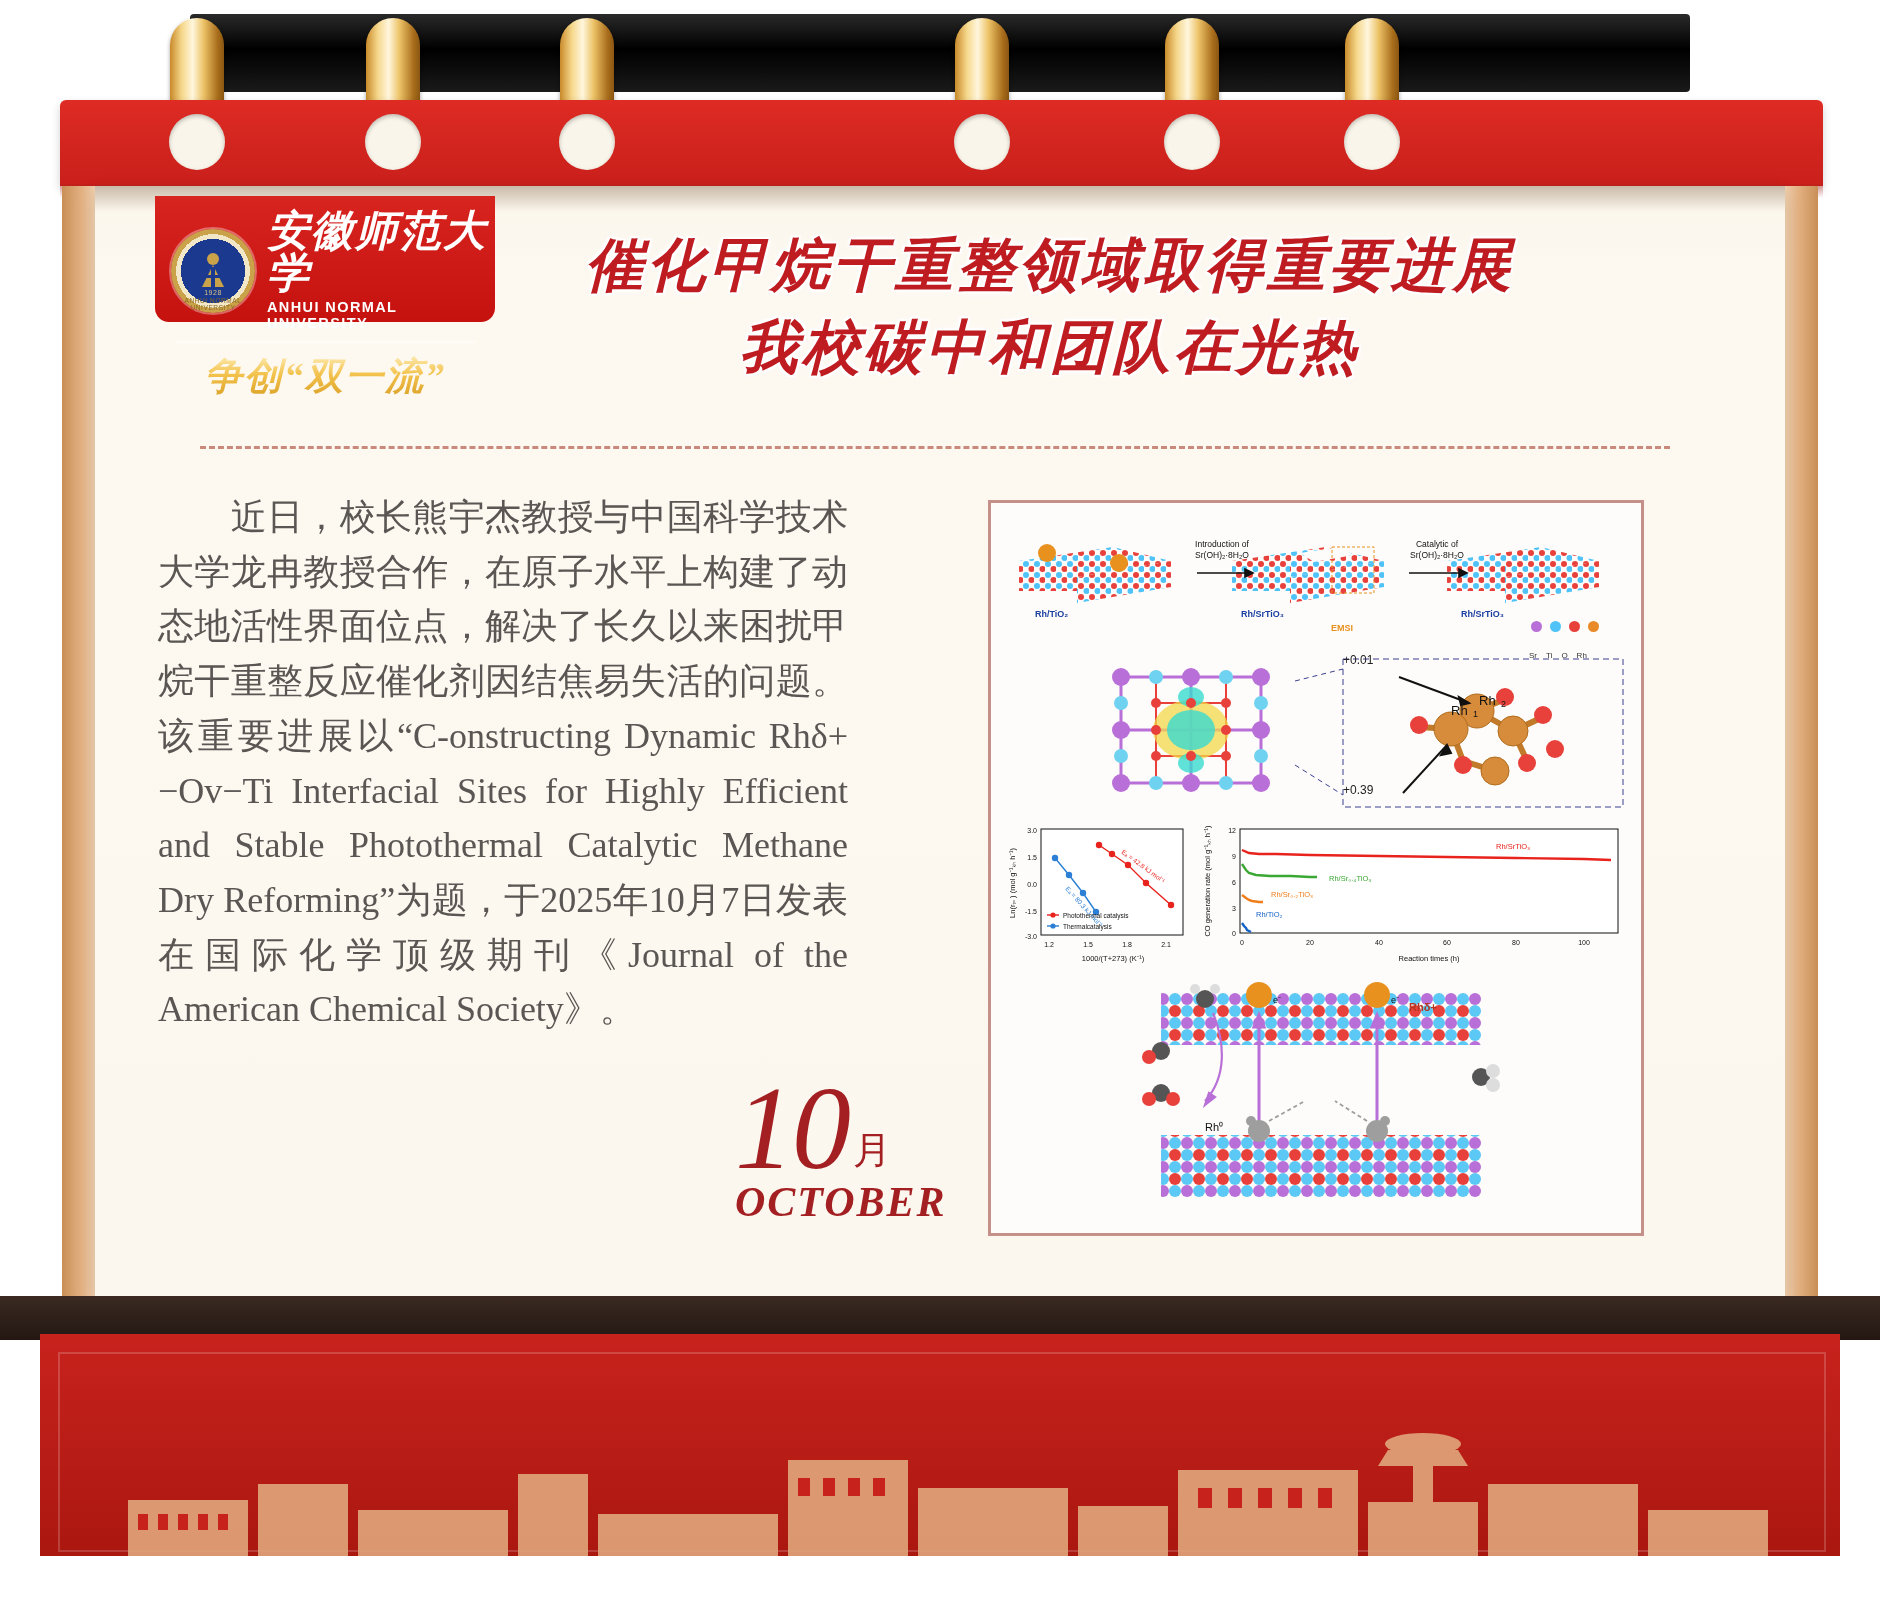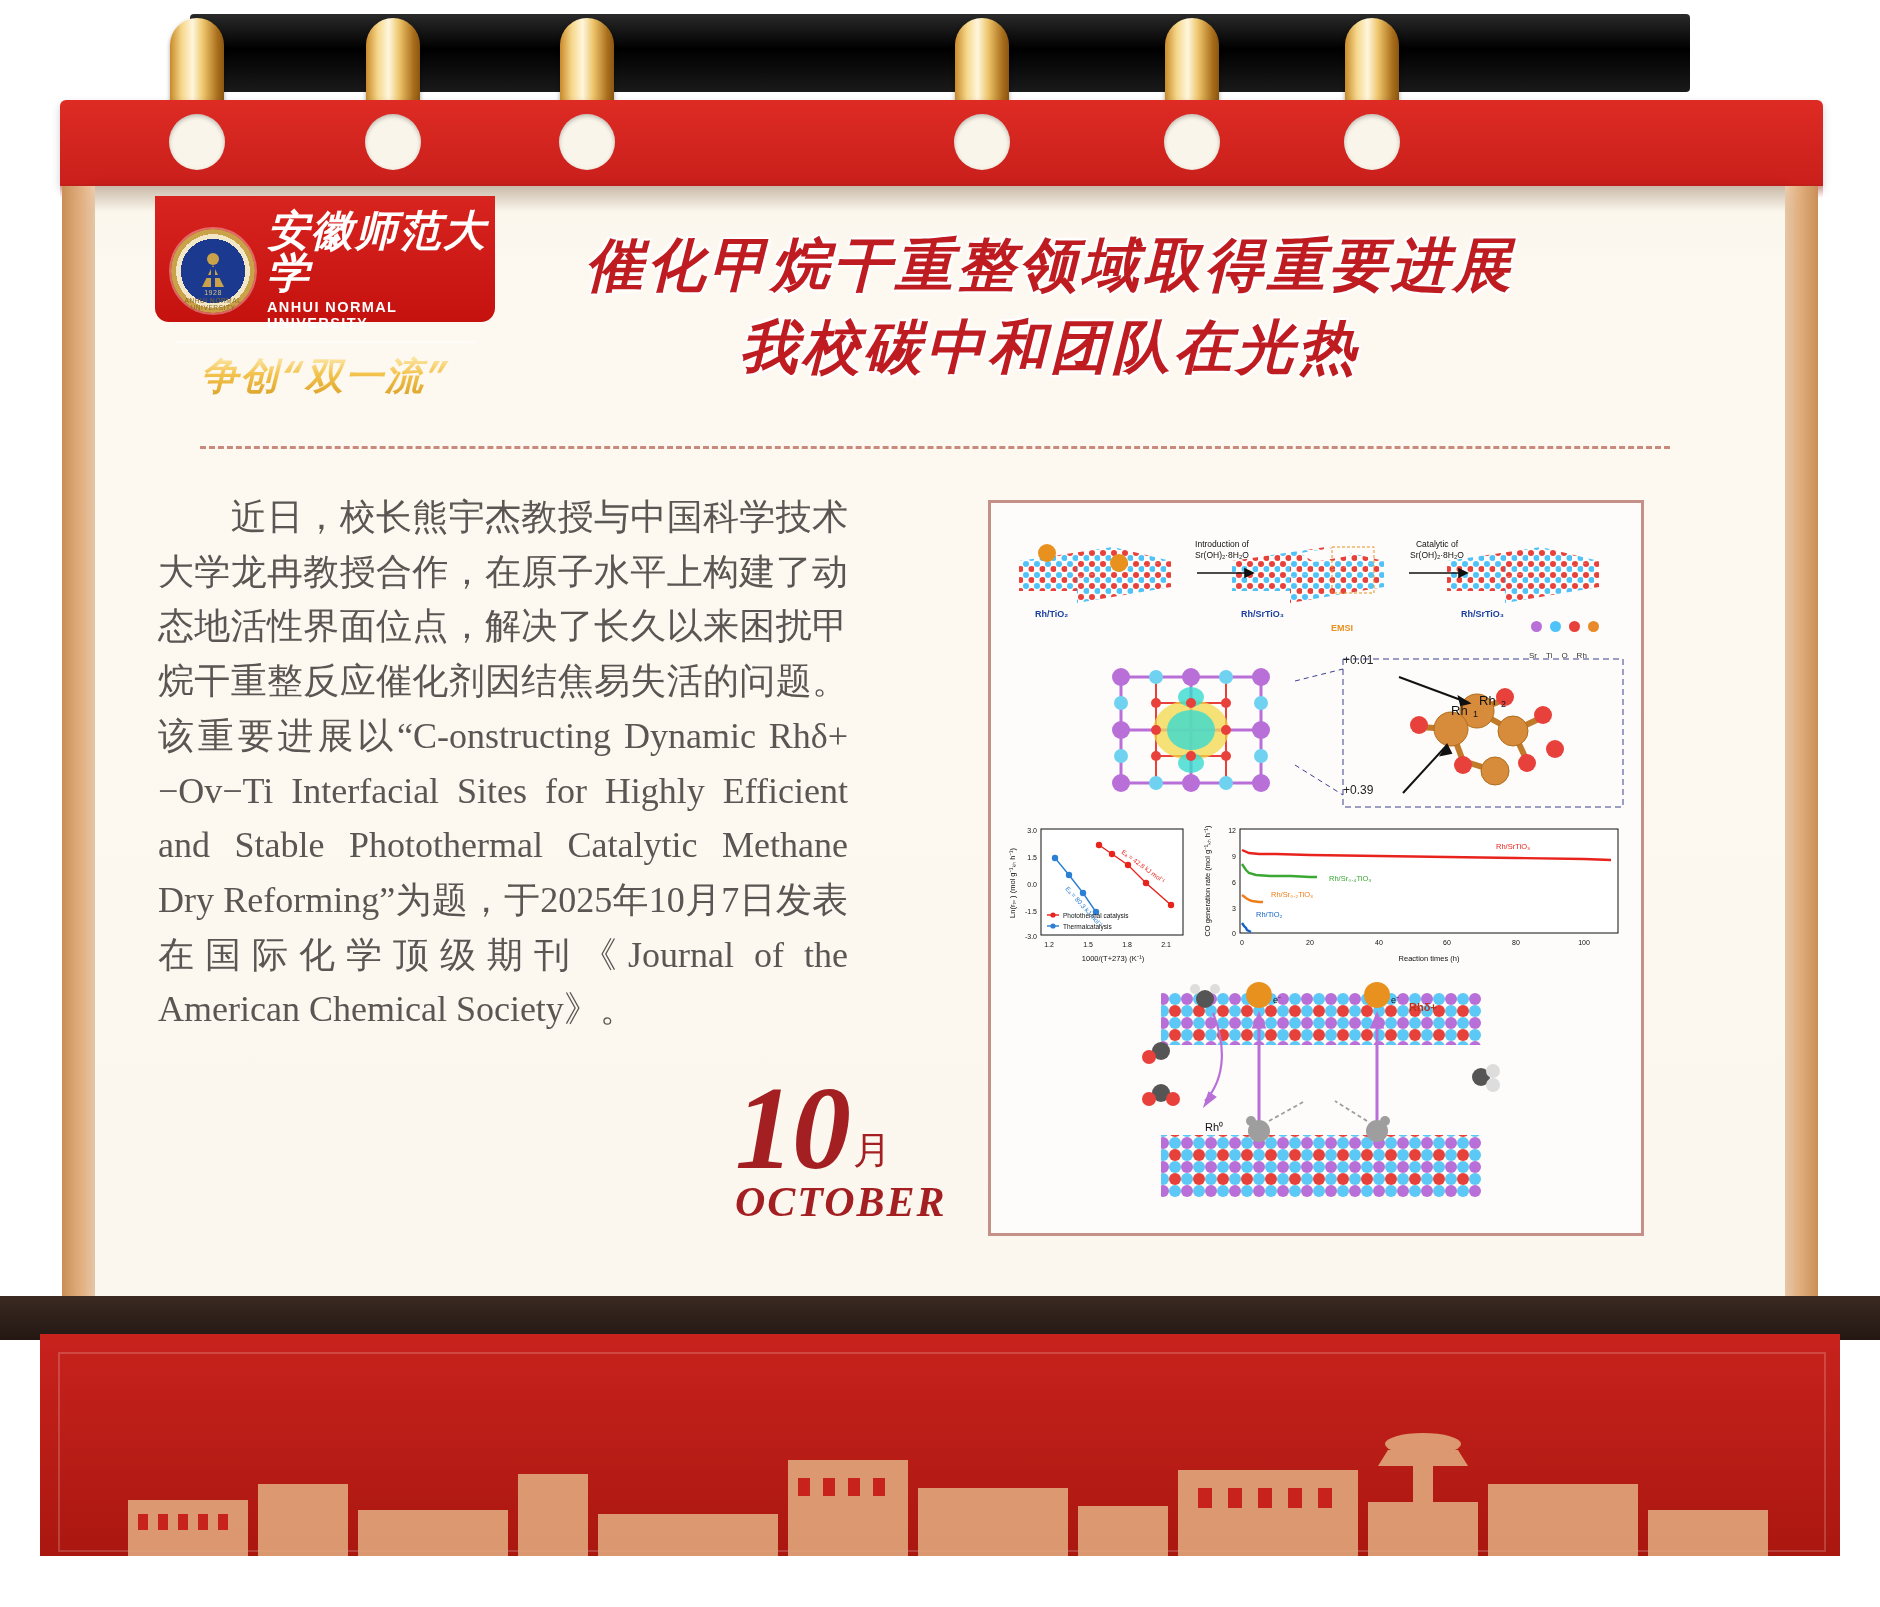--- a/index.html
+++ b/index.html
@@ -45,21 +45,21 @@
   .seal .fig{position:absolute;left:50%;top:50%;transform:translate(-50%,-50%);
      width:44px;height:44px;}
   .seal .yr{position:absolute;left:0;right:0;bottom:17px;text-align:center;
      font-size:7px;color:#d9c27a;letter-spacing:.5px;}
   .seal .arc{position:absolute;left:0;right:0;bottom:2px;text-align:center;
      font-size:6.5px;color:#8a6a22;letter-spacing:.6px;}
   .logo-cn{font-family:"Liberation Serif",serif;font-size:42px;color:#fff;
      font-weight:700;font-style:italic;letter-spacing:2px;line-height:1;}
   .logo-en{font-size:14.5px;color:#fff;font-weight:700;letter-spacing:1.4px;margin-top:5px;}
   .logo-div{height:2px;background:rgba(255,255,255,.55);margin:10px 20px 0 20px;}
-  .logo-slogan{text-align:center;margin-top:8px;font-family:Liberation Mono, monospace;
+  .logo-slogan{text-align:center;margin-top:8px;font-family:Liberation Serif, serif;
      font-size:38px;font-weight:700;font-style:italic;letter-spacing:2px;
      background:linear-gradient(#fff4c9,#f3c34e 45%,#d79b20);
      -webkit-background-clip:text;background-clip:text;color:transparent;}
 
   
   .headline{position:absolute;left:520px;top:225px;width:1060px;text-align:center;}
   .headline div{font-family:"Liberation Serif",serif;font-weight:700;font-style:italic;
      font-size:58px;line-height:1.42;color:#bf1c22;letter-spacing:4px;
      text-shadow:0 0 8px #fff,2px 2px 0 #fff,-2px 2px 0 #fff,2px -2px 0 #fff,-2px -2px 0 #fff;}
 
@@ -67,21 +67,21 @@
      border-top:3px dashed #c98a7d;}
 
   
   .article{position:absolute;left:158px;top:490px;width:690px;
      font-family:"Liberation Serif",serif;color:#595653;font-size:36px;line-height:1.52;
      text-align:justify;}
   .article p{margin:0;text-indent:0;}
 
   
   .month{position:absolute;left:735px;top:1075px;width:230px;text-align:left;}
-  .month .num{font-family:"Liberation Serif",serif;font-style:italic;font-weight:700;
+  .month .num{font-family:"Liberation Serif",serif;font-style:italic;font-weight:400;
      font-size:118px;line-height:.92;color:#a31f22;letter-spacing:-2px;display:inline-block;}
   .month .cn{font-family:"Liberation Serif",serif;font-size:38px;color:#a31f22;
      display:inline-block;vertical-align:bottom;margin-left:4px;margin-bottom:8px;}
   .month .en{font-family:"Liberation Serif",serif;font-style:italic;font-weight:700;
      font-size:42px;color:#a31f22;letter-spacing:2px;margin-top:-6px;}
 
   
   .figpanel{position:absolute;left:988px;top:500px;width:650px;height:730px;
      background:#fdfcfa;border:3px solid #c49088;border-radius:0;overflow:hidden;}
   .fig-sub{position:absolute;}

